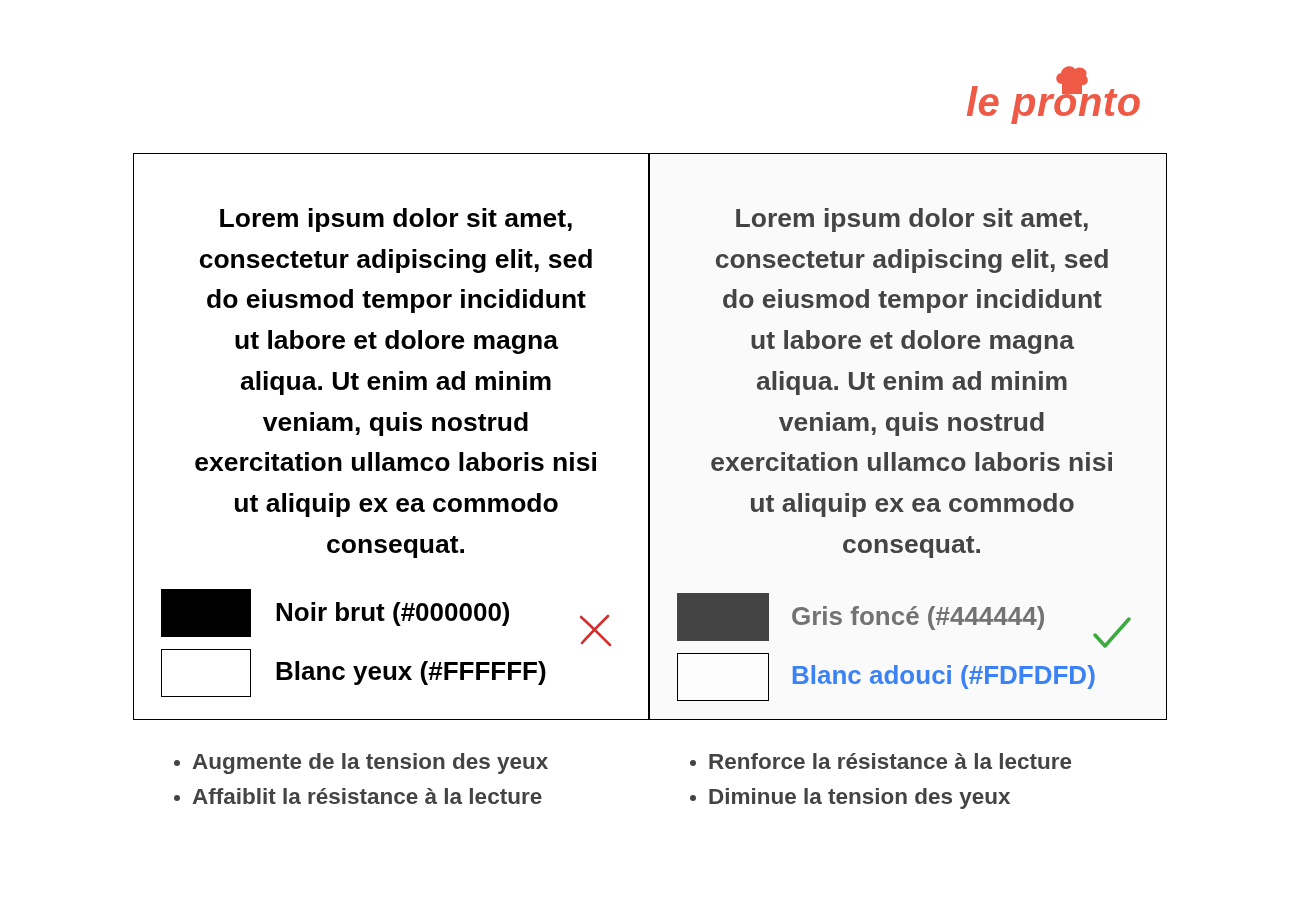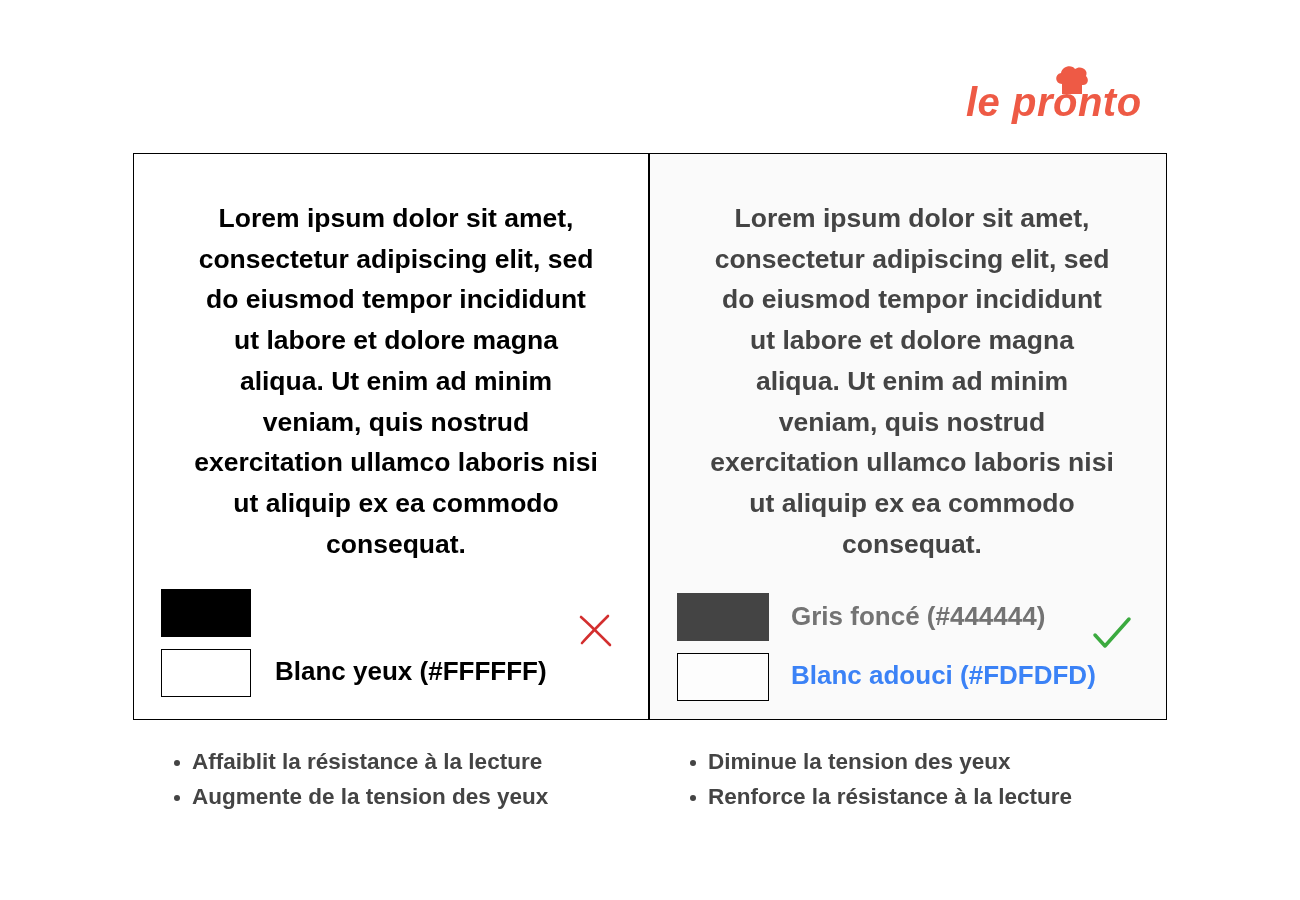--- a/index.html
+++ b/index.html
@@ -138,20 +138,21 @@
       <span class="ln">do eiusmod tempor incididunt</span>
       <span class="ln">ut labore et dolore magna</span>
       <span class="ln">aliqua. Ut enim ad minim</span>
       <span class="ln">veniam, quis nostrud</span>
       <span class="ln">exercitation ullamco laboris nisi</span>
       <span class="ln">ut aliquip ex ea commodo</span>
       <span class="ln">consequat.</span>
     </p>
 
     <div class="swatch" style="left:27px; top:435px; background:#000000;"></div>
+    <span class="swatch-label" style="left:141px; top:443px; color:#000;">Noir brut (#000000)</span>
 
     <div class="swatch" style="left:27px; top:495px; background:#FFFFFF; border:1.5px solid #000;"></div>
     <span class="swatch-label" style="left:141px; top:502px; color:#000;">Blanc yeux (#FFFFFF)</span>
 
     <svg class="mark" viewBox="0 0 36 36" style="left:443px; top:458px; width:36px; height:36px;">
       <path d="M4 5 C12 12 22 22 33 33" stroke="#D32F2F" stroke-width="2.6" fill="none" stroke-linecap="round"></path>
       <path d="M31 4 C22 13 13 22 5 31" stroke="#D32F2F" stroke-width="2.6" fill="none" stroke-linecap="round"></path>
     </svg>
   </div>
 
@@ -174,20 +175,20 @@
     <div class="swatch" style="left:27px; top:499px; width:92px; background:#FDFDFD; border:1.5px solid #000;"></div>
     <span class="swatch-label" style="left:141px; top:506px; color:#3b82f6;">Blanc adouci (#FDFDFD)</span>
 
     <svg class="mark" viewBox="0 0 40 34" style="left:442px; top:461px; width:40px; height:34px;">
       <path d="M3 20 L13 31 L37 4" stroke="#3BAA3F" stroke-width="3.5" fill="none" stroke-linecap="round" stroke-linejoin="round"></path>
     </svg>
   </div>
 </div>
 
 <ul class="bullets" style="left:174px;">
+  <li><span class="dot"></span><span>Augmente de la tension des yeux</span></li>
   <li><span class="dot"></span><span>Affaiblit la résistance à la lecture</span></li>
-  <li><span class="dot"></span><span>Augmente de la tension des yeux</span></li>
 </ul>
 
 <ul class="bullets" style="left:690px;">
+  <li><span class="dot"></span><span>Renforce la résistance à la lecture</span></li>
   <li><span class="dot"></span><span>Diminue la tension des yeux</span></li>
-  <li><span class="dot"></span><span>Renforce la résistance à la lecture</span></li>
 </ul>
 
 </body></html>

